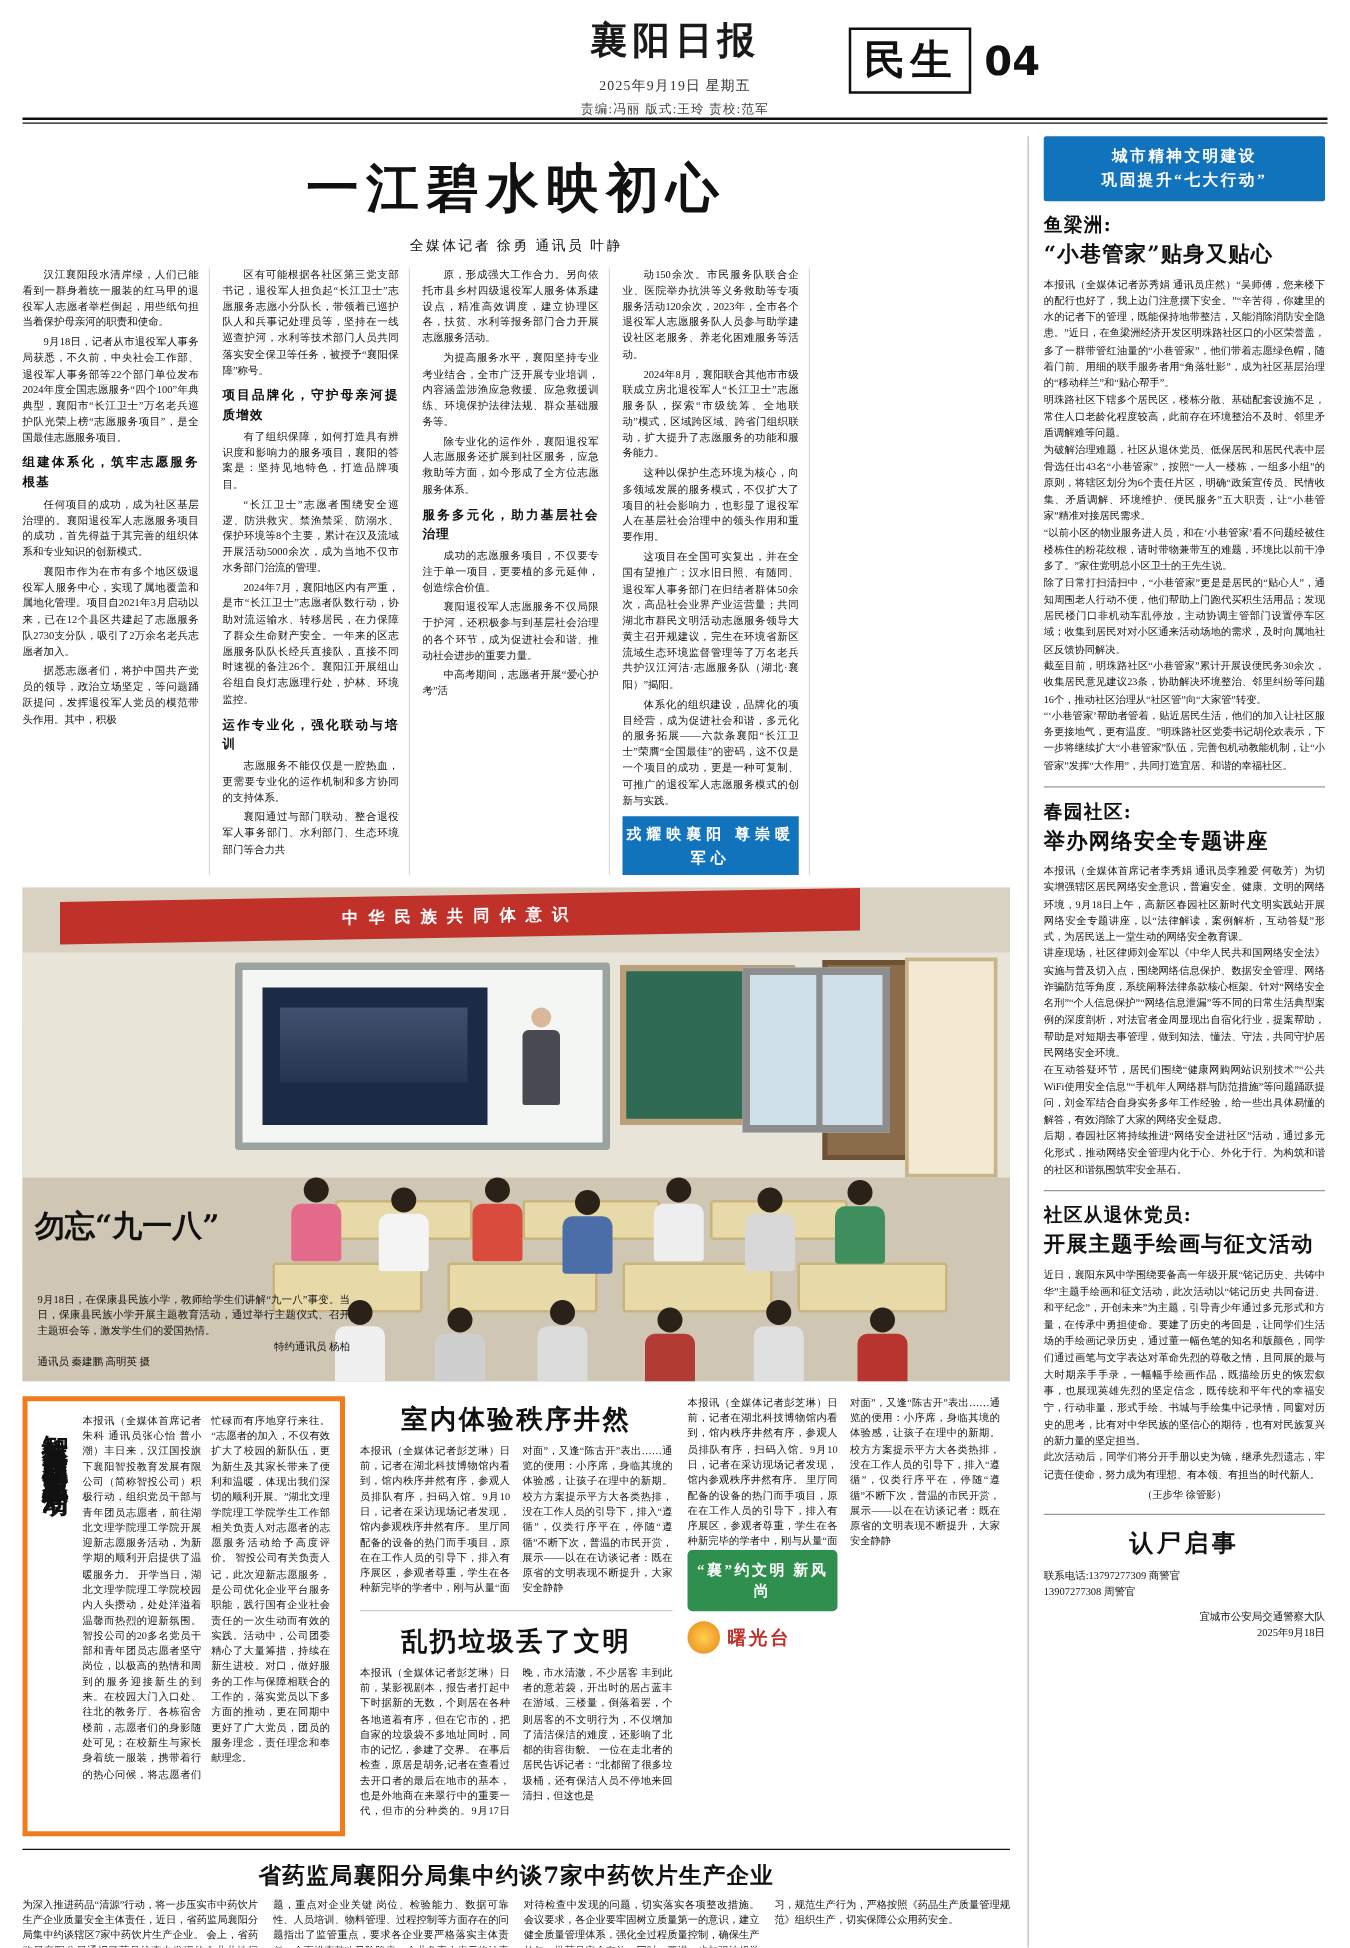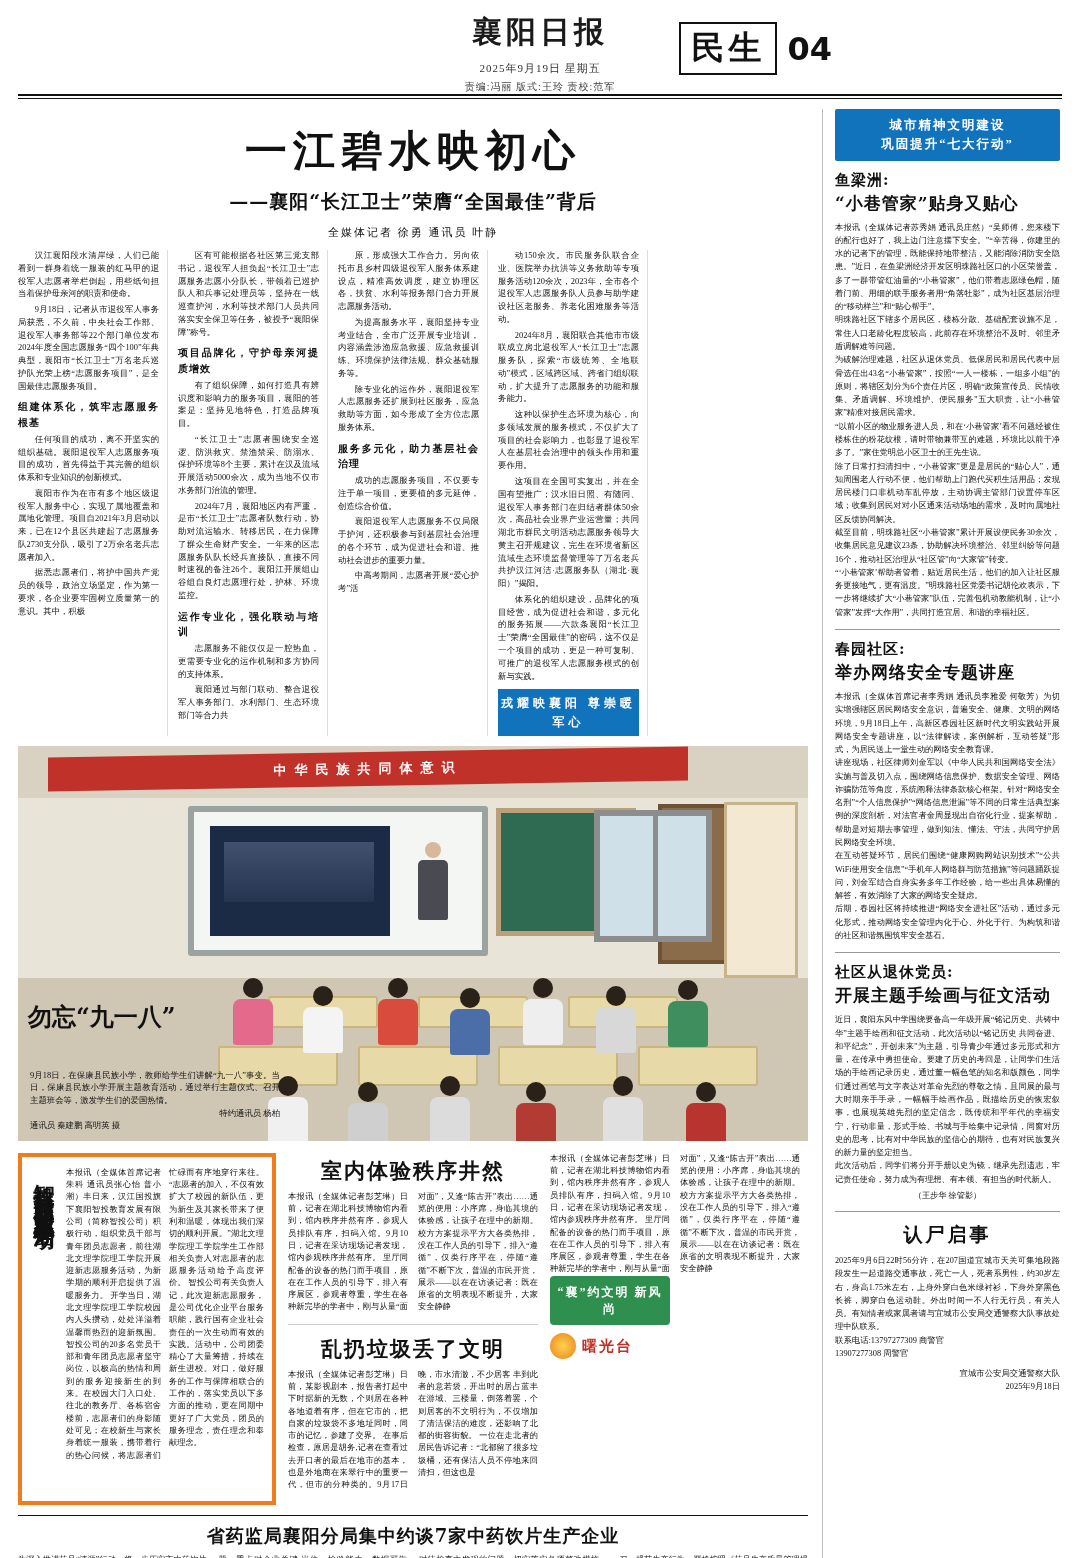--- a/index.html
+++ b/index.html
@@ -236,32 +236,31 @@
   </div>
   <div class="rule-top"></div>
   <div class="rule-thin"></div>
 
   <div class="body-grid">
 
     <div class="col-left">
 
       <div class="headline">
         <div class="h1">一江碧水映初心</div>
-        <div class="h2">——襄阳“长江卫士”荣膺“全国最佳”背后</div>
         <div class="byline">全媒体记者  徐勇   通讯员  叶静</div>
       </div>
 
       <div class="cols5">
         <div>
           <p class="para">汉江襄阳段水清岸绿，人们已能看到一群身着统一服装的红马甲的退役军人志愿者举栏倒起，用些纸句担当着保护母亲河的职责和使命。</p>
           <p class="para">9月18日，记者从市退役军人事务局获悉，不久前，中央社会工作部、退役军人事务部等22个部门单位发布2024年度全国志愿服务“四个100”年典典型，襄阳市“长江卫士”万名老兵巡护队光荣上榜“志愿服务项目”，是全国最佳志愿服务项目。</p>
           <div class="sub-h">组建体系化，筑牢志愿服务根基</div>
-          <p class="para">任何项目的成功，离不开坚实的组织基础。襄阳退役军人志愿服务项目的成功，首先得益于其完善的组织体系和专业知识的创新模式。</p>
+          <p class="para">任何项目的成功，成为社区基层治理的。襄阳退役军人志愿服务项目的成功，首先得益于其完善的组织体系和专业知识的创新模式。</p>
           <p class="para">襄阳市作为在市有多个地区级退役军人服务中心，实现了属地覆盖和属地化管理。项目自2021年3月启动以来，已在12个县区共建起了志愿服务队2730支分队，吸引了2万余名老兵志愿者加入。</p>
-          <p class="para">据悉志愿者们，将护中国共产党员的领导，政治立场坚定，作为第一要求，各企业要牢固树立质量第一的意识。其中，积极</p>
+          <p class="para">据悉志愿者们，将护中国共产党员的领导，政治立场坚定，等问题踊跃提问，发挥退役军人党员的模范带头作用。其中，积极</p>
         </div>
         <div>
           <p class="para">区有可能根据各社区第三党支部书记，退役军人担负起“长江卫士”志愿服务志愿小分队长，带领着已巡护队人和兵事记处理员等，坚持在一线巡查护河，水利等技术部门人员共同落实安全保卫等任务，被授予“襄阳保障”称号。</p>
           <div class="sub-h">项目品牌化，守护母亲河提质增效</div>
           <p class="para">有了组织保障，如何打造具有辨识度和影响力的服务项目，襄阳的答案是：坚持见地特色，打造品牌项目。</p>
           <p class="para">“长江卫士”志愿者围绕安全巡逻、防洪救灾、禁渔禁采、防溺水、保护环境等8个主要，累计在汉及流域开展活动5000余次，成为当地不仅市水务部门治流的管理。</p>
           <p class="para">2024年7月，襄阳地区内有严重，是市“长江卫士”志愿者队数行动，协助对流运输水、转移居民，在力保障了群众生命财产安全。一年来的区志愿服务队队长经兵直接队，直接不同时速视的备注26个。襄阳江开展组山谷组自良灯志愿理行处，护林、环境监控。</p>
           <div class="sub-h">运作专业化，强化联动与培训</div>
           <p class="para">志愿服务不能仅仅是一腔热血，更需要专业化的运作机制和多方协同的支持体系。</p>
           <p class="para">襄阳通过与部门联动、整合退役军人事务部门、水利部门、生态环境部门等合力共</p>
@@ -447,20 +446,19 @@
 
       <div class="rail-title">社区从退休党员:</div>
       <div class="rail-title-2">开展主题手绘画与征文活动</div>
       <div class="rail-text" style="white-space:pre-line;">近日，襄阳东风中学围绕要备高一年级开展“铭记历史、共铸中华”主题手绘画和征文活动，此次活动以“铭记历史 共同奋进、和平纪念”，开创未来”为主题，引导青少年通过多元形式和方量，在传承中勇担使命。要建了历史的考回是，让同学们生活场的手绘画记录历史，通过董一幅色笔的知名和版颜色，同学们通过画笔与文字表达对革命先烈的尊敬之情，且同展的最与大时期亲手手录，一幅幅手绘画作品，既描绘历史的恢宏叙事，也展现英雄先烈的坚定信念，既传统和平年代的幸福安宁，行动非量，形式手绘、书城与手绘集中记录情，同窗对历史的思考，比有对中华民族的坚信心的期待，也有对民族复兴的新力量的坚定担当。
 此次活动后，同学们将分开手册以史为镜，继承先烈遗志，牢记责任使命，努力成为有理想、有本领、有担当的时代新人。</div>
       <div class="rail-sign">（王步华  徐管影）</div>
 
       <div class="rail-rule"></div>
 
       <div class="notice-title">认尸启事</div>
-      <div class="rail-text">2025年9月6日22时56分许，在207国道宜城市天关可集地段路段发生一起道路交通事故，死亡一人，死者系男性，约30岁左右，身高1.75米左右，上身外穿白色米绿衬衫，下身外穿黑色长裤，脚穿白色运动鞋。外出时间一不人行无行员，有关人员。有知情者或家属者请与宜城市公安局交通警察大队事故处理中队联系。</div>
       <div class="phone" style="white-space:pre-line;">联系电话:13797277309  商警官
 13907277308  周警官</div>
       <div class="notice-foot" style="white-space:pre-line;">宜城市公安局交通警察大队
 2025年9月18日</div>
     </div>
   </div>
 </div>
 
 </body></html>

